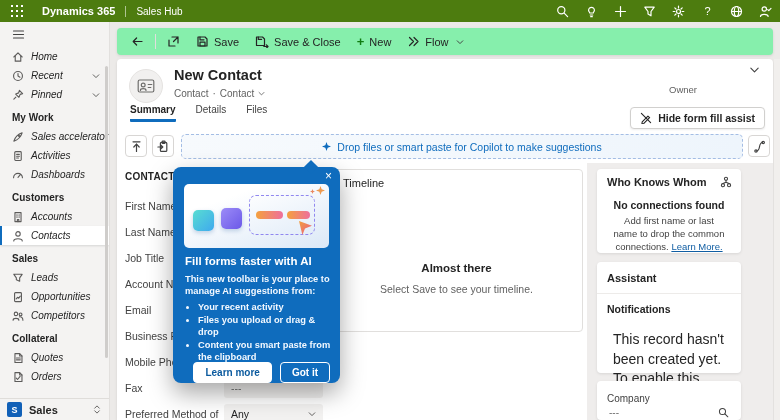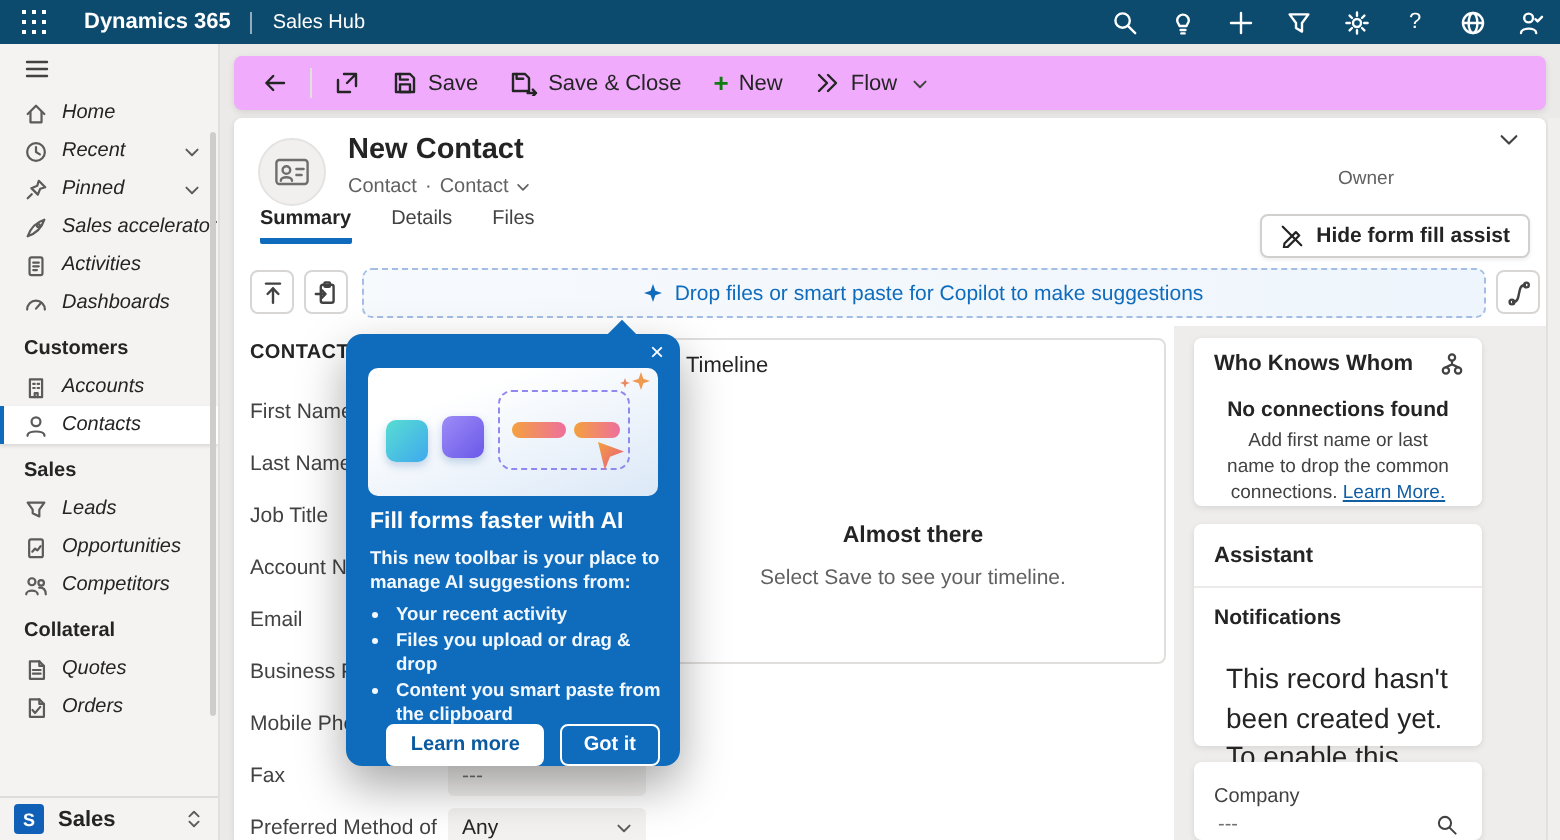--- a/index.html
+++ b/index.html
@@ -2,21 +2,21 @@
 <html><head>
 <meta charset="utf-8">
 <style>
   *{box-sizing:border-box;margin:0;padding:0;font-family:"Liberation Sans",sans-serif;}
   html,body{width:780px;height:420px;overflow:hidden;}
   body{position:relative;background:#eceae8;font-size:11px;color:#242424;}
   svg{display:block;}
   .ic{stroke:currentColor;fill:none;stroke-width:1.2;stroke-linecap:round;stroke-linejoin:round;}
 
   
-  .topbar{position:absolute;left:0;top:0;right:0;height:22px;background:#0c4a6e;display:flex;align-items:center;color:#fff;z-index:60;}
+  .topbar{position:absolute;left:0;top:0;right:0;height:22px;background:#4d7c0f;display:flex;align-items:center;color:#fff;z-index:60;}
   .waffle{width:34px;height:22px;display:flex;align-items:center;justify-content:center;}
   .tb-product{font-size:11px;font-weight:bold;margin-left:8px;white-space:nowrap;}
   .tb-sep{width:1px;height:11px;background:rgba(255,255,255,.55);margin:0 10px;}
   .tb-app{font-size:10px;white-space:nowrap;}
   .tb-right{margin-left:auto;display:flex;align-items:center;height:22px;}
   .tb-btn{width:29px;height:22px;display:flex;align-items:center;justify-content:center;color:#fff;font-size:11px;}
 
   
   .sidebar{position:absolute;left:0;top:22px;bottom:0;width:110px;background:#f4f3f2;border-right:1px solid #e2e0de;overflow:hidden;z-index:5;}
   .sb-burger{height:25px;display:flex;align-items:center;padding-left:12px;color:#424242;}
@@ -25,21 +25,21 @@
   .sb-row.sel{background:#fff;border-left:2px solid #0f6cbd;padding-left:10px;box-shadow:0 1px 2px rgba(0,0,0,.12);}
   .sb-chev{margin-left:auto;margin-right:9px;color:#5c5b5a;}
   .sb-head{font-size:10px;font-weight:bold;padding:8px 0 4px 12px;color:#242424;}
   .sb-scrollbar{position:absolute;right:1px;top:44px;width:3px;height:292px;background:#cfcdcb;border-radius:2px;}
   .sb-switch{position:absolute;left:0;right:0;bottom:0;height:22px;background:#f4f3f2;border-top:1px solid #dfddda;display:flex;align-items:center;gap:7px;padding-left:7px;}
   .sb-s{width:15px;height:15px;border-radius:2px;background:#1160b7;color:#fff;font-size:9px;font-weight:bold;display:flex;align-items:center;justify-content:center;}
   .sb-switch-label{font-size:11px;font-weight:bold;}
   .sb-updown{margin-left:auto;margin-right:7px;color:#5c5b5a;}
 
   
-  .cmdbar{position:absolute;left:117px;top:28px;width:656px;height:27px;background:#f0abfc;border-radius:4px;box-shadow:0 1px 3px rgba(0,0,0,.10);display:flex;align-items:center;padding:0 6px;color:#242424;z-index:4;}
+  .cmdbar{position:absolute;left:117px;top:28px;width:656px;height:27px;background:#86efac;border-radius:4px;box-shadow:0 1px 3px rgba(0,0,0,.10);display:flex;align-items:center;padding:0 6px;color:#242424;z-index:4;}
   .cmd-btn{display:flex;align-items:center;gap:5px;padding:0 8px;height:21px;border-radius:3px;font-size:11px;white-space:nowrap;}
   .cmd-sep{width:1px;height:15px;background:#e1dfdd;margin:0 3px;}
   .cmd-green{color:#107c10;font-weight:bold;font-size:13px;line-height:1;}
   .cmd-chev{margin-left:2px;color:#424242;}
 
   
   .maincard{position:absolute;left:117px;top:59px;width:656px;height:361px;background:#fff;border-radius:4px 4px 0 0;box-shadow:0 1px 3px rgba(0,0,0,.10);overflow:hidden;z-index:3;}
   .avatar{position:absolute;left:12px;top:10px;width:34px;height:34px;border-radius:50%;background:#f1f0ef;border:1px solid #e5e3e1;display:flex;align-items:center;justify-content:center;color:#6f6e6c;}
   .rec-title{position:absolute;left:57px;top:8px;font-size:14.5px;font-weight:bold;}
   .rec-sub{position:absolute;left:57px;top:29px;font-size:10px;color:#616161;display:flex;align-items:center;gap:4px;}
@@ -216,20 +216,21 @@
         </svg>
       </span>
     <span>Pinned</span>
     <span class="sb-chev">
         <svg class="ic" width="8" height="8" viewBox="0 0 10 10">
           <path d="M1.5,3.5 L5,7 L8.5,3.5"></path>
         </svg>
       </span>
   </div>
 
+  <div class="sb-head">My Work</div>
   <div class="sb-row">
     <span class="icw">
         <svg class="ic" width="12" height="12" viewBox="0 0 13 13">
           <path d="M2,11 C3.4,6.8 6.6,3.4 11,2 C9.6,6.4 6.2,9.6 2,11 Z"></path>
           <circle cx="7.8" cy="5.2" r="0.8"></circle>
         </svg>
       </span>
     <span>Sales accelerator</span>
   </div>
   <div class="sb-row">

